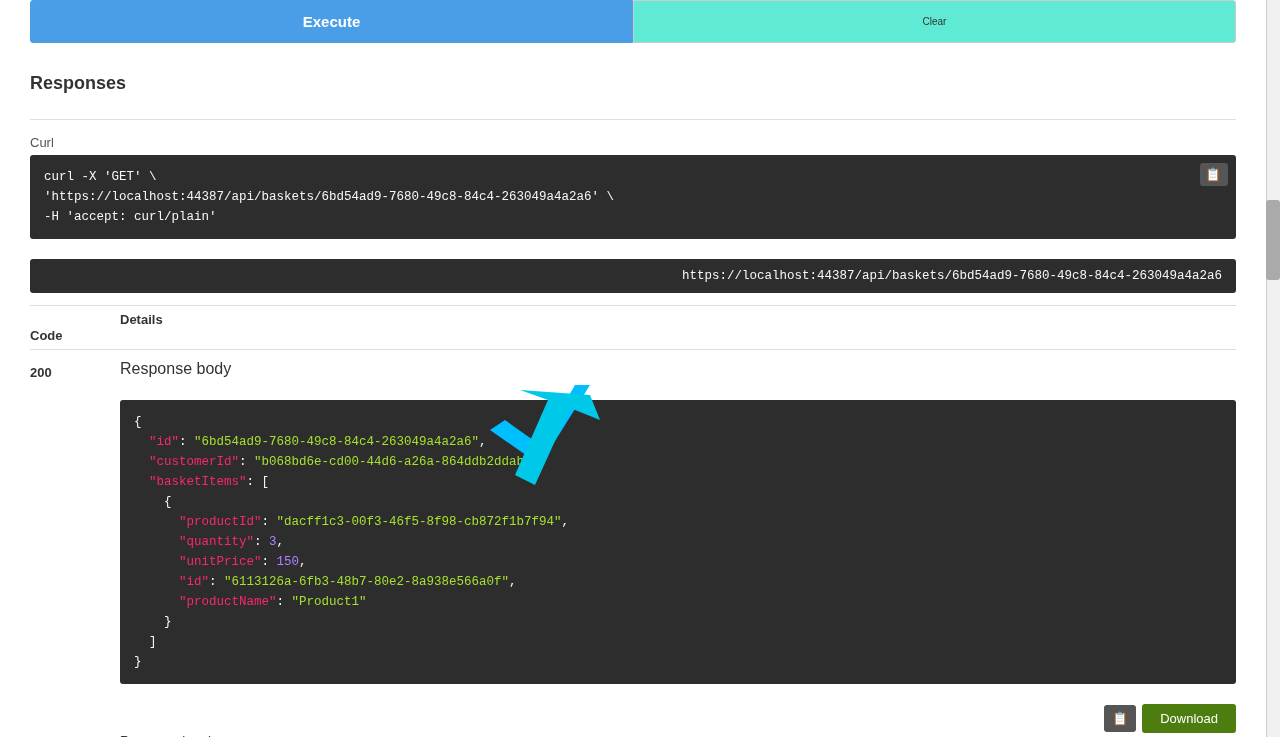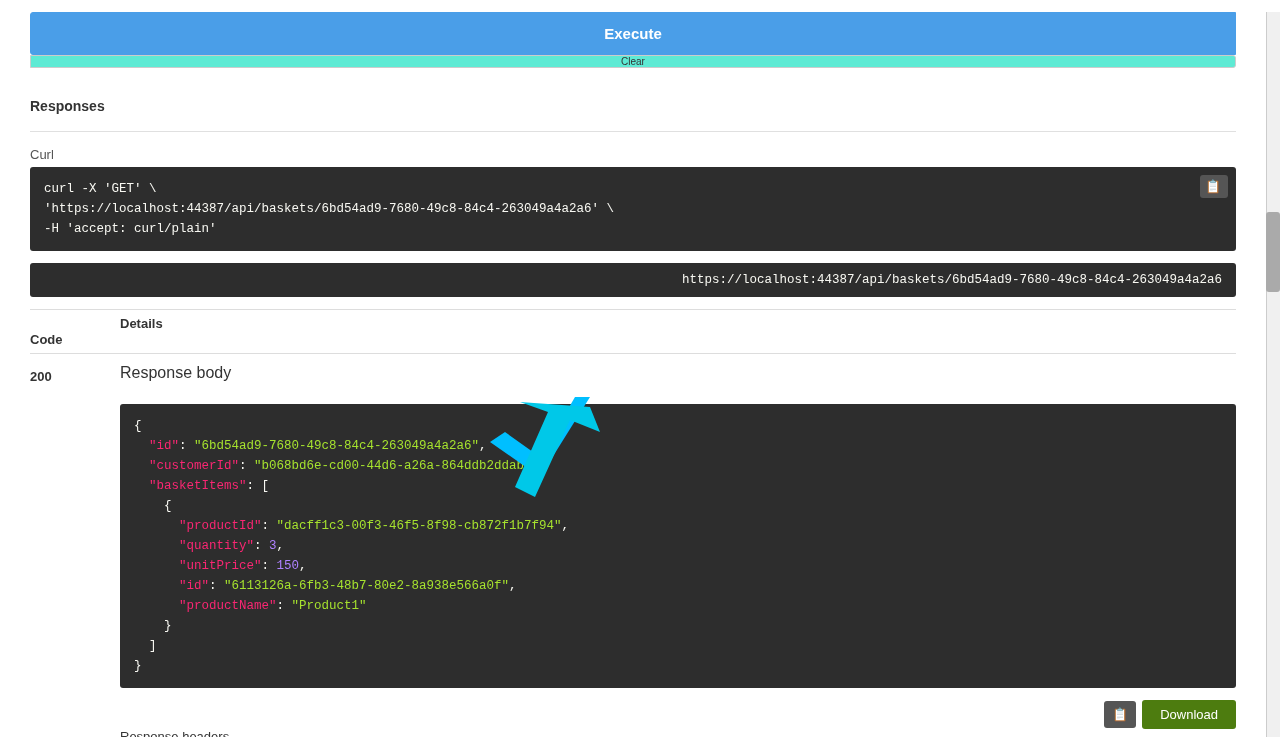--- a/index.html
+++ b/index.html
@@ -39,23 +39,22 @@
     }
 
     .content {
       padding: 0 30px 20px 30px;
       width: 1266px;
     }
 
     
     .btn-row {
       display: flex;
-      margin: 12px 0 20px 0;
+      margin: 0 0 20px 0;
       width: 100%;
-      flex-direction: column;
     }
     .btn-execute {
       flex: 1;
       background: #4a9ee8;
       color: #fff;
       border: 1px solid #4a9ee8;
       padding: 12px 0;
       font-size: 15px;
       font-weight: bold;
       cursor: pointer;
@@ -67,44 +66,44 @@
       color: #333;
       border: 1px solid #ccc;
       padding: 0 0;
       font-size: 10px;
       cursor: pointer;
       border-radius: 0 3px 3px 0;
     }
 
     
     .responses-heading {
-      font-size: 14px;
+      font-size: 18px;
       font-weight: bold;
-      padding: 10px 0 17px 0;
+      padding: 10px 0 25px 0;
       border-bottom: 1px solid #e0e0e0;
       margin-bottom: 15px;
     }
 
     
     .section-label {
       font-size: 13px;
       color: #555;
       margin-bottom: 5px;
     }
 
     
     .code-block {
       background: #2d2d2d;
       color: #f8f8f2;
       font-family: 'Courier New', Courier, monospace;
       font-size: 12.5px;
       padding: 12px 14px;
       border-radius: 3px;
       position: relative;
-      margin-bottom: 12px;
+      margin-bottom: 20px;
       line-height: 1.6;
     }
 
     .code-block .copy-icon {
       position: absolute;
       top: 8px;
       right: 8px;
       background: #555;
       border: none;
       color: #ccc;

